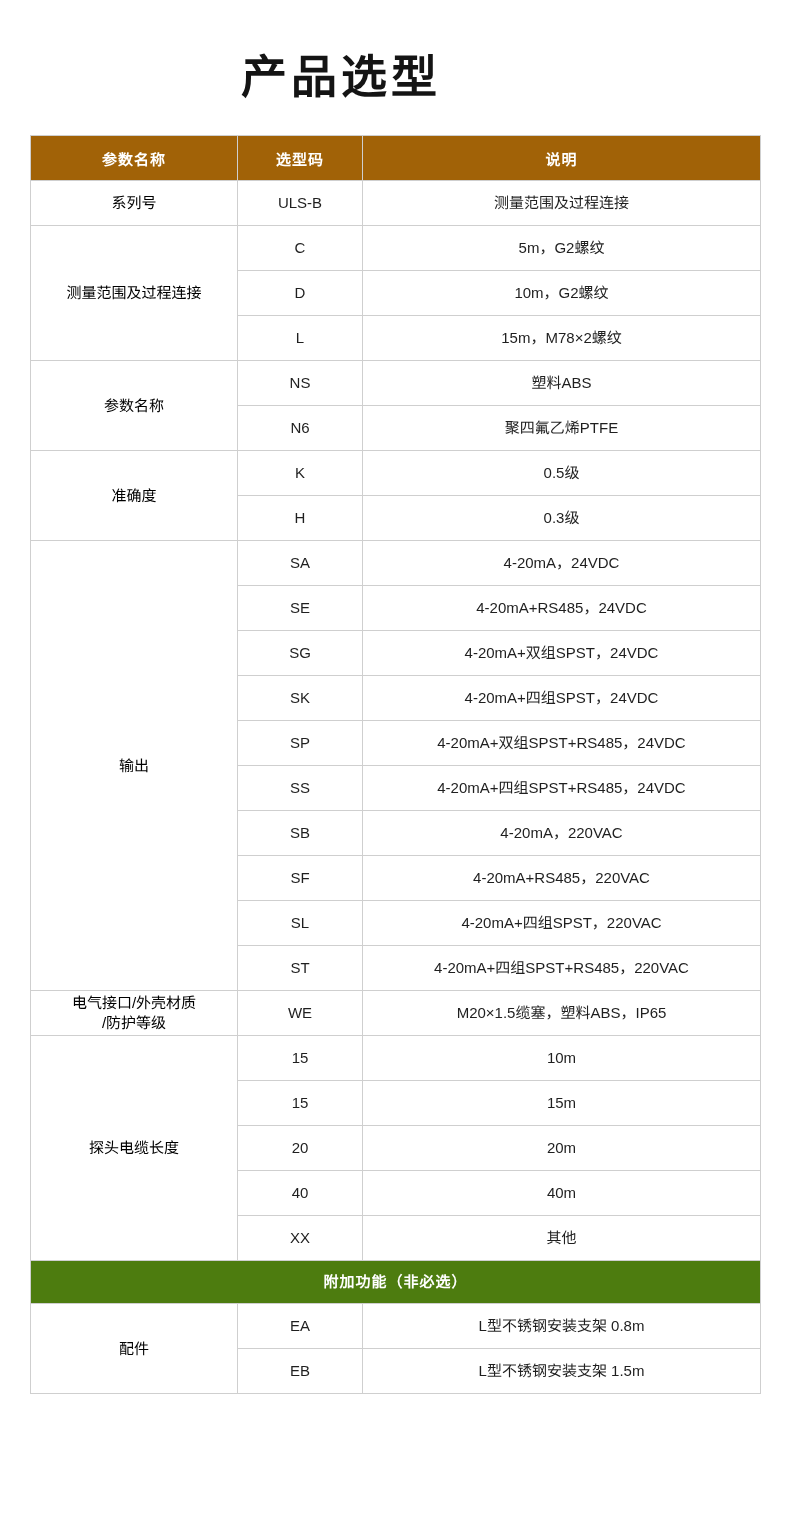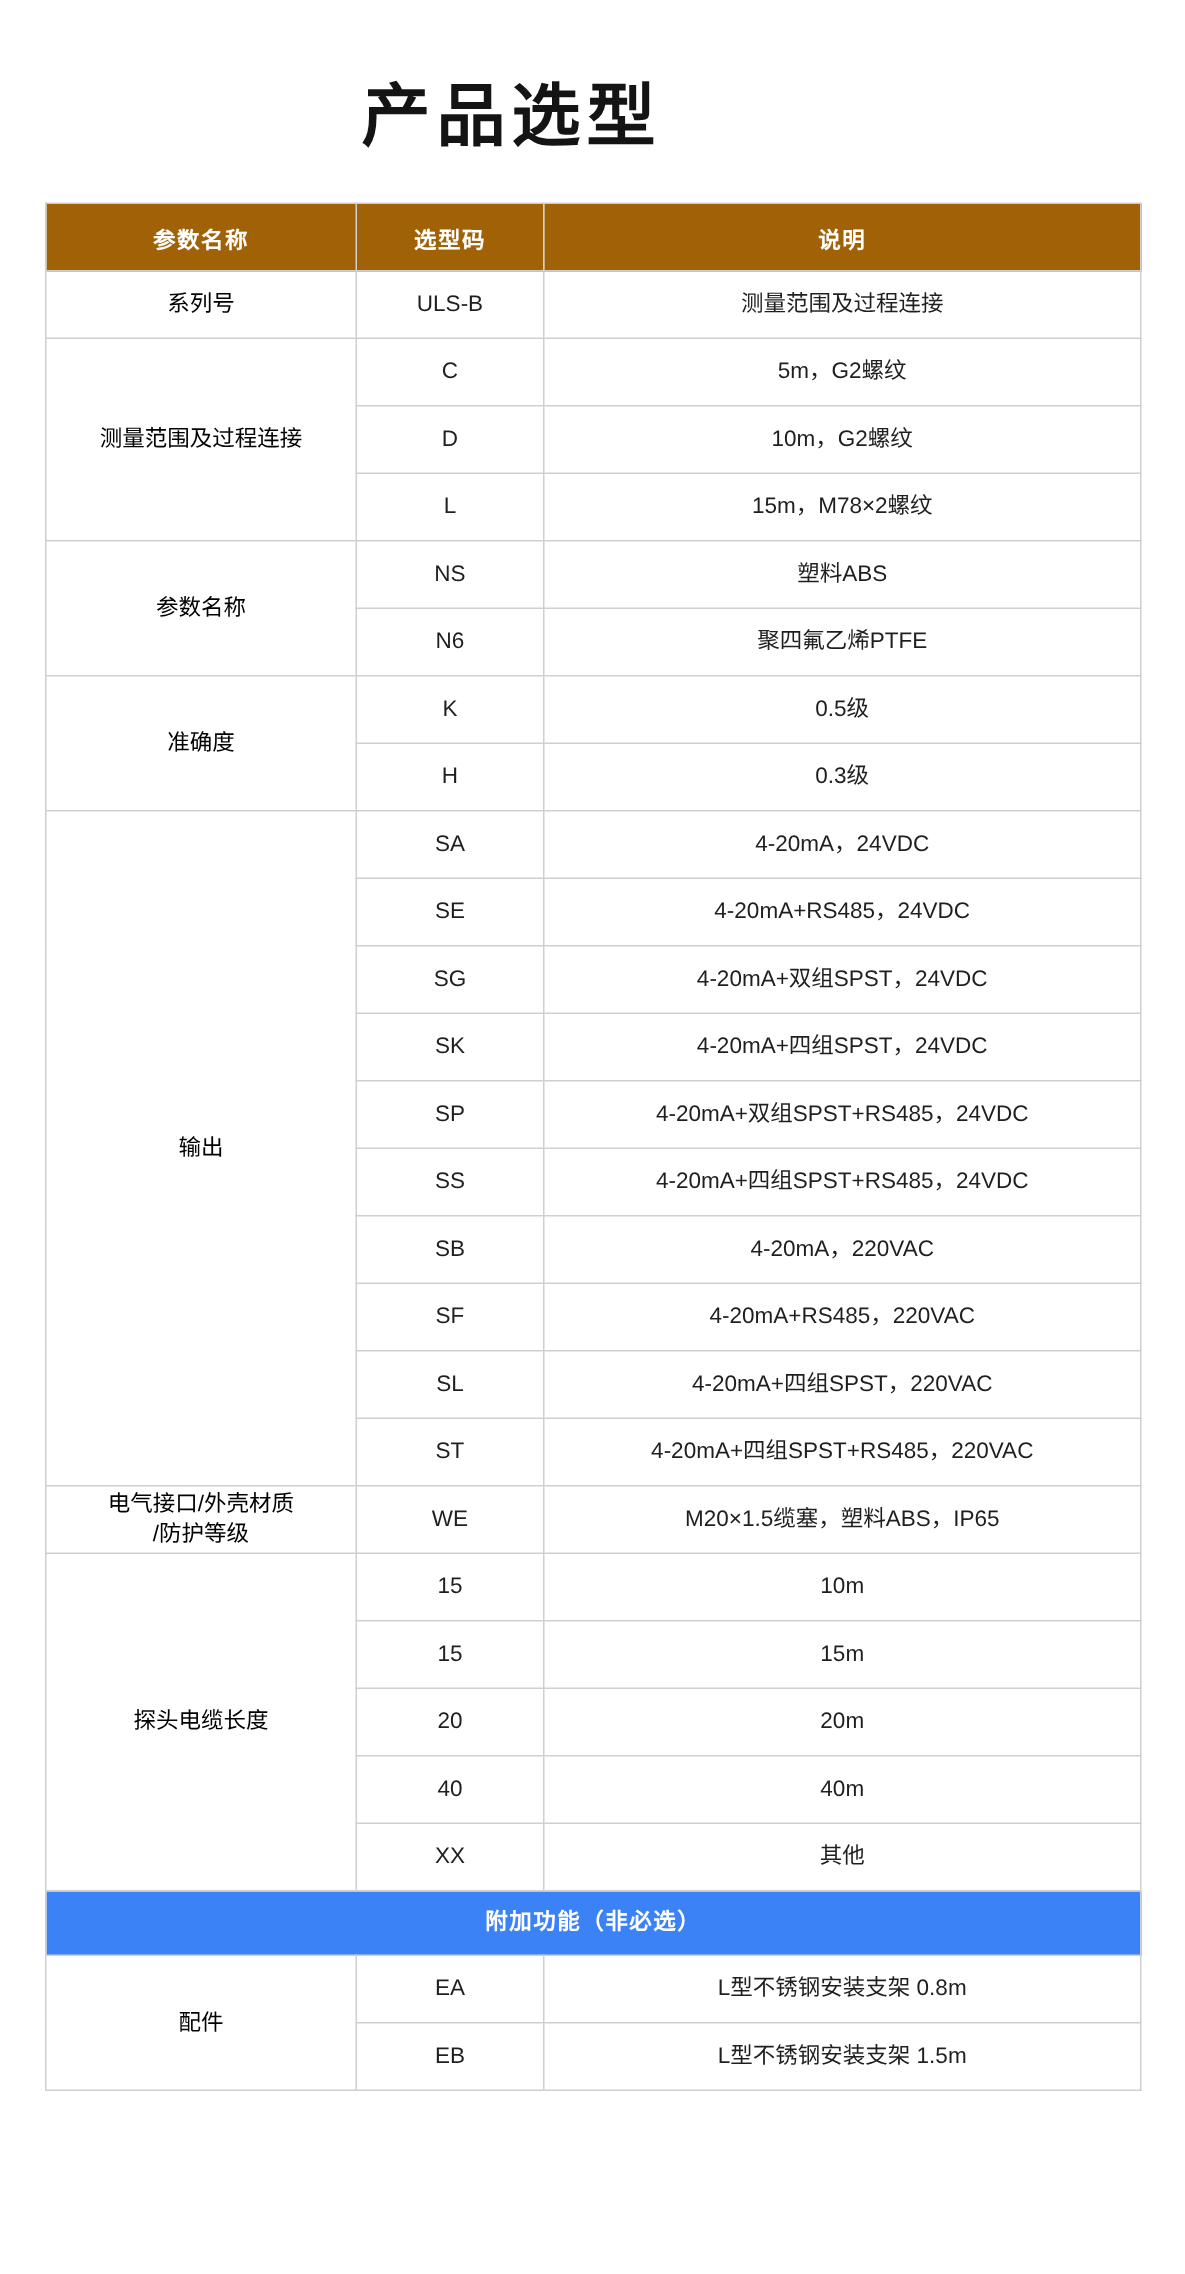--- a/index.html
+++ b/index.html
@@ -62,21 +62,21 @@
     font-size: 15px;
     color: #000000;
   }
   td.code {
     font-size: 15px;
   }
   td.desc {
     font-size: 15px;
   }
   td.section-banner {
-    background: #3b82f6;
+    background: #4d7c0f;
     color: #ffffff;
     font-weight: bold;
     font-size: 15px;
     height: 42px;
     border: 1px solid #d10a10;
     letter-spacing: 1px;
   }
   .param-two-line {
     font-size: 14px;
     line-height: 1.35;

